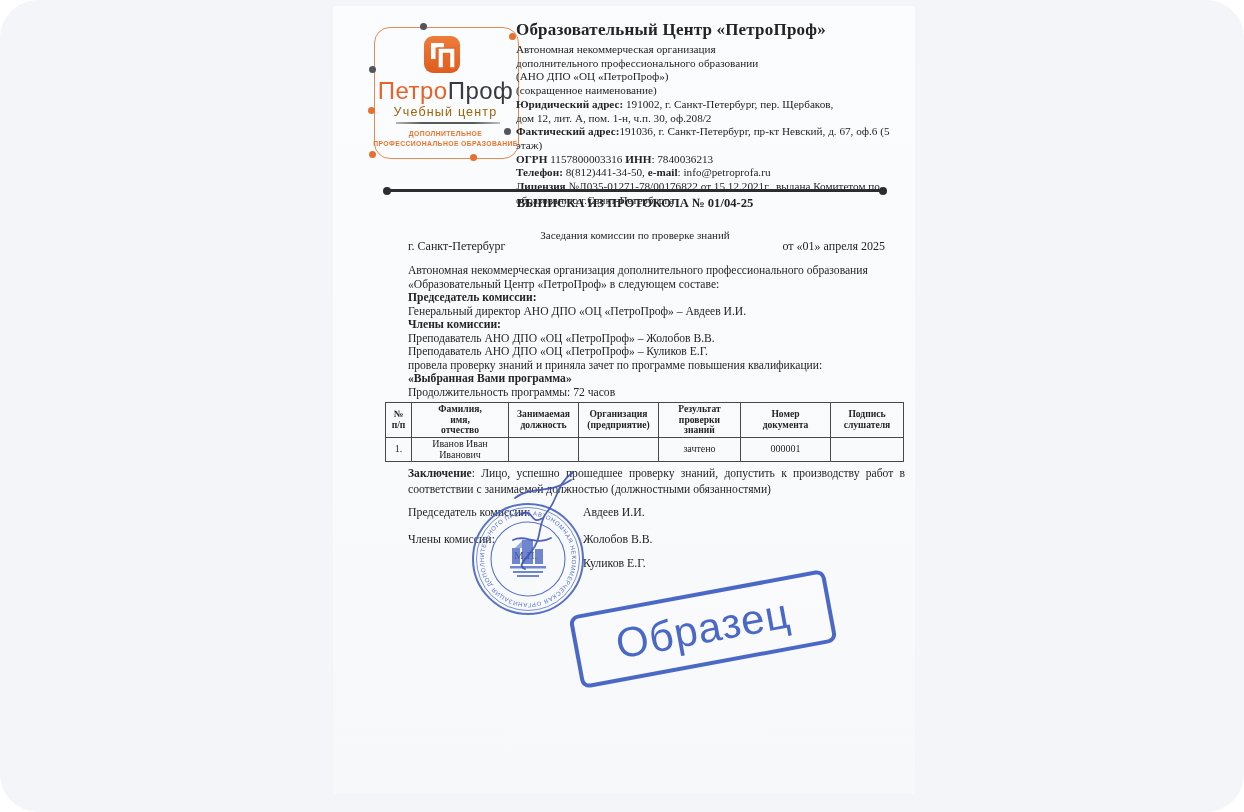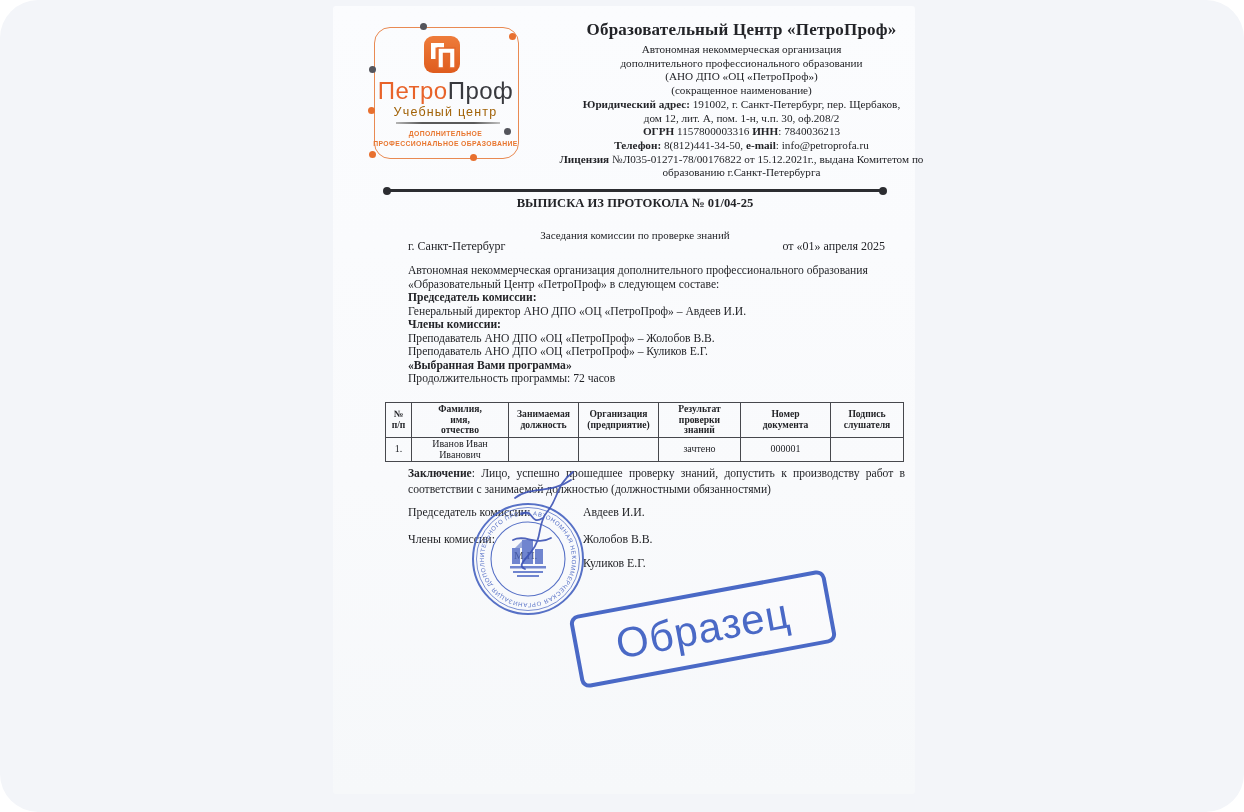--- a/index.html
+++ b/index.html
@@ -18,21 +18,21 @@
          font-family:"Liberation Sans","DejaVu Sans",sans-serif;font-weight:normal;font-size:24px;letter-spacing:.5px;}
   .brand .p1{color:#e8632a;} .brand .p2{color:#38393e;}
   .logo-sub{position:absolute;left:372px;top:105px;width:147px;text-align:center;
             font-family:"Liberation Sans","DejaVu Sans",sans-serif;font-size:12.5px;color:#a16207;letter-spacing:1.2px;}
   .logo-rule{position:absolute;left:396px;top:122px;width:104px;height:2px;
              background:linear-gradient(to right,#b5b5b5,#5a5a5a 25%,#5a5a5a 75%,#c0c0c0);}
   .tagline{position:absolute;left:372px;width:147px;text-align:center;
            font-family:"Liberation Sans","DejaVu Sans",sans-serif;font-size:6.8px;font-weight:bold;
            color:#e8762f;letter-spacing:.4px;}
   
-  .org-head{position:absolute;left:549px;top:20px;width:385px;text-align:center;}
+  .org-head{position:absolute;left:516px;top:20px;width:385px;}
   .org-title{font-size:17px;font-weight:bold;letter-spacing:.2px;margin-bottom:3px;}
   .hline{font-size:11.2px;line-height:13.7px;}
   .hline .b{font-weight:bold;}
   
   .divider{position:absolute;left:386px;top:189px;width:498px;height:2.5px;background:#2c2d31;}
   .divider .end{position:absolute;top:-2.5px;width:8px;height:8px;border-radius:50%;background:#2c2d31;}
   .proto{position:absolute;left:385px;top:196px;width:500px;text-align:center;}
   .proto-title{font-size:12.6px;font-weight:bold;}
   .proto-sub{font-size:11px;font-weight:normal;margin-top:18px;}
   .placedate{position:absolute;left:408px;top:239px;width:477px;display:flex;
@@ -104,20 +104,21 @@
 
     <div class="org-head">
       <div class="org-title">Образовательный Центр «ПетроПроф»</div>
       <div id="org-details">
           <div class="hline"><span>Автономная некоммерческая организация</span></div>
           <div class="hline"><span>дополнительного профессионального образовании</span></div>
           <div class="hline"><span>(АНО ДПО «ОЦ «ПетроПроф»)</span></div>
           <div class="hline"><span>(сокращенное наименование)</span></div>
           <div class="hline"><span class="b">Юридический адрес:</span><span> 191002, г. Санкт-Петербург, пер. Щербаков,</span></div>
           <div class="hline"><span>дом 12, лит. А, пом. 1-н, ч.п. 30, оф.208/2</span></div>
+          <div class="hline"><span class="b">Фактический адрес:</span><span>191036, г. Санкт-Петербург, пр-кт Невский, д. 67, оф.6 (5 этаж)</span></div>
           <div class="hline"><span class="b">ОГРН</span><span> 1157800003316 </span><span class="b">ИНН</span><span>: 7840036213</span></div>
           <div class="hline"><span class="b">Телефон:</span><span> 8(812)441-34-50, </span><span class="b">e-mail</span><span>: info@petroprofa.ru</span></div>
           <div class="hline"><span class="b">Лицензия</span><span> №Л035-01271-78/00176822 от 15.12.2021г., выдана Комитетом по</span></div>
           <div class="hline"><span>образованию г.Санкт-Петербурга</span></div>
         </div>
     </div>
 
     <div class="divider">
       <span class="end" style="left:-3px"></span>
       <span class="end" style="right:-3px"></span>
@@ -132,20 +133,21 @@
       <span>от «01» апреля 2025</span>
     </div>
 
     <div class="bodytext" id="bodytext">
         <div class="">Автономная некоммерческая организация дополнительного профессионального образования «Образовательный Центр «ПетроПроф» в следующем составе:</div>
         <div class="bold">Председатель комиссии:</div>
         <div class="">Генеральный директор АНО ДПО «ОЦ «ПетроПроф» – Авдеев И.И.</div>
         <div class="bold">Члены комиссии:</div>
         <div class="">Преподаватель АНО ДПО «ОЦ «ПетроПроф» – Жолобов В.В.</div>
         <div class="">Преподаватель АНО ДПО «ОЦ «ПетроПроф» – Куликов Е.Г.</div>
+        <div class="">провела проверку знаний и приняла зачет по программе повышения квалификации:</div>
         <div class="bold">«Выбранная Вами программа»</div>
         <div class="">Продолжительность программы: 72 часов</div>
       </div>
 
     <div class="tblwrap">
       <table class="doc" id="doctable">
           <colgroup>
             <col style="width: 26px;">
             <col style="width: 97px;">
             <col style="width: 70px;">

